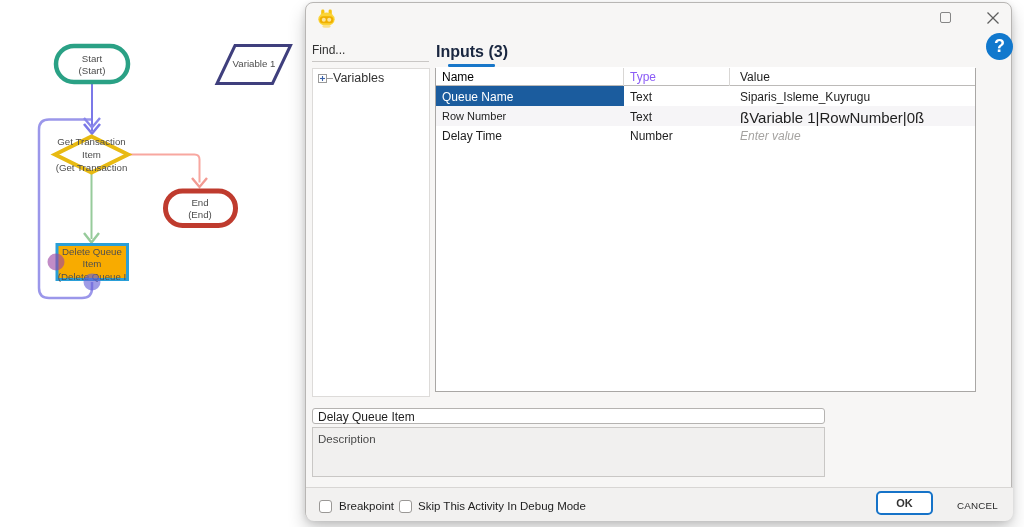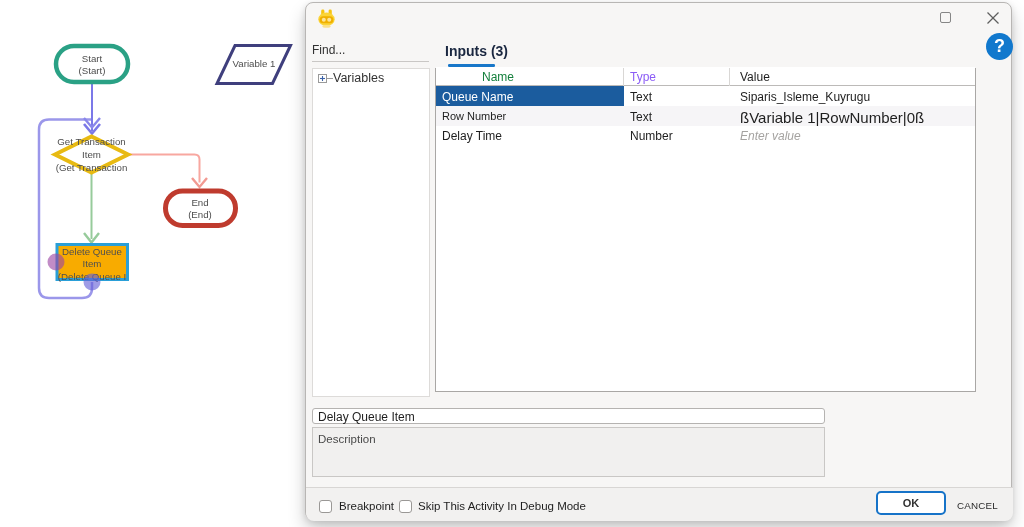--- a/index.html
+++ b/index.html
@@ -77,29 +77,29 @@
 
   <div class="abs" style="left:6px; top:65px; width:118px; height:329px; background:#ffffff; border:1px solid #dddbd9;"></div>
   <svg class="abs" style="left:11.5px; top:71px;" width="9" height="9" viewBox="0 0 9 9">
     <rect x="0.5" y="0.5" width="8" height="8" fill="#fff" stroke="#9a9a9a" stroke-width="1"></rect>
     <line x1="2" y1="4.5" x2="7" y2="4.5" stroke="#3a62a8" stroke-width="1.1"></line>
     <line x1="4.5" y1="2" x2="4.5" y2="7" stroke="#3a62a8" stroke-width="1.1"></line>
   </svg>
   <div class="abs" style="left:20.5px; top:75px; width:6px; height:1px; background:#9a9a9a;"></div>
   <div class="abs" style="left:27px; top:68px; font-size:12.5px; color:#323232;">Variables</div>
 
-  <div class="abs" style="left:139px; top:40px; font-size:14px; font-weight:bold; color:#1a2740;">Inputs (3)</div>
+  <div class="abs" style="left:130px; top:40px; font-size:16px; font-weight:bold; color:#1a2740;">Inputs (3)</div>
   <div class="abs" style="left:142px; top:61px; width:47px; height:2.5px; background:#1877c9; border-radius:1.2px;"></div>
 
   <div class="abs" style="left:128.5px; top:65px; width:541px; height:324px; background:#ffffff; border:1px solid #a9a7a5;"></div>
 
   <div class="abs" style="left:129.5px; top:64px; width:539px; height:19px; background:#ffffff; border-bottom:1px solid #bcbab8;"></div>
   <div class="abs" style="left:317px; top:65px; width:1px; height:18px; background:#d9d7d5;"></div>
   <div class="abs" style="left:422.5px; top:65px; width:1px; height:18px; background:#d9d7d5;"></div>
-  <div class="abs" style="left:136px; top:67px; font-size:12px; color:#15803d;margin-left:40px;">Name</div>
+  <div class="abs" style="left:136px; top:67px; font-size:12px; color:#000000;">Name</div>
   <div class="abs" style="left:324px; top:67px; font-size:12px; color:#8b5cf6;">Type</div>
   <div class="abs" style="left:434px; top:67px; font-size:12px; color:#1e1e1e;">Value</div>
 
   <div class="abs" style="left:129.5px; top:83px; width:188px; height:20px; background:#1b5c9e;"></div>
   <div class="abs" style="left:136px; top:86.5px; font-size:12px; color:#ffffff;">Queue Name</div>
   <div class="abs" style="left:324px; top:86.5px; font-size:12px; color:#1e1e1e;">Text</div>
   <div class="abs" style="left:434px; top:86.5px; font-size:12px; color:#1e1e1e;">Siparis_Isleme_Kuyrugu</div>
 
   <div class="abs" style="left:129.5px; top:103px; width:539px; height:20px; background:#f6f5f7;"></div>
   <div class="abs" style="left:136px; top:106.5px; font-size:11px; color:#1e1e1e;text-align:right;">Row Number</div>
@@ -114,15 +114,15 @@
   <div class="abs" style="left:12px; top:407px; font-size:12px; color:#1e1e1e;">Delay Queue Item</div>
 
   <div class="abs" style="left:5.5px; top:424px; width:513px; height:50px; background:#f1f0ef; border:1px solid #c9c7c5;"></div>
   <div class="abs" style="left:12px; top:430px; font-size:11.5px; color:#4a4a4a;">Description</div>
 
   <div class="abs" style="left:0px; top:484px; width:707px; height:34px; background:#f2f1f0; border-top:1px solid #d8d6d4; border-radius:0 0 8px 8px;"></div>
   <div class="abs" style="left:13px; top:496.5px; width:13px; height:13px; background:#fff; border:1px solid #9a9896; border-radius:3px;"></div>
   <div class="abs" style="left:33px; top:497px; font-size:11.5px; color:#1e1e1e;">Breakpoint</div>
   <div class="abs" style="left:93px; top:496.5px; width:13px; height:13px; background:#fff; border:1px solid #9a9896; border-radius:3px;"></div>
   <div class="abs" style="left:112px; top:497px; font-size:11.5px; color:#1e1e1e;">Skip This Activity In Debug Mode</div>
-  <div class="abs" style="left:570px; top:488px; width:70px; height:24px; background:#fff; border:2px solid #1673c8; border-radius:5px; font-size:11px; font-weight:bold; color:#323232; text-align:center; line-height:21px;">OK</div>
+  <div class="abs" style="left:570px; top:488px; width:57px; height:24px; background:#fff; border:2px solid #1673c8; border-radius:5px; font-size:11px; font-weight:bold; color:#323232; text-align:center; line-height:21px;">OK</div>
   <div class="abs" style="left:651px; top:497px; font-size:9.8px; font-weight:normal; letter-spacing:0.2px; color:#2b2b2b;">CANCEL</div>
 </div>
 
 </body></html>

